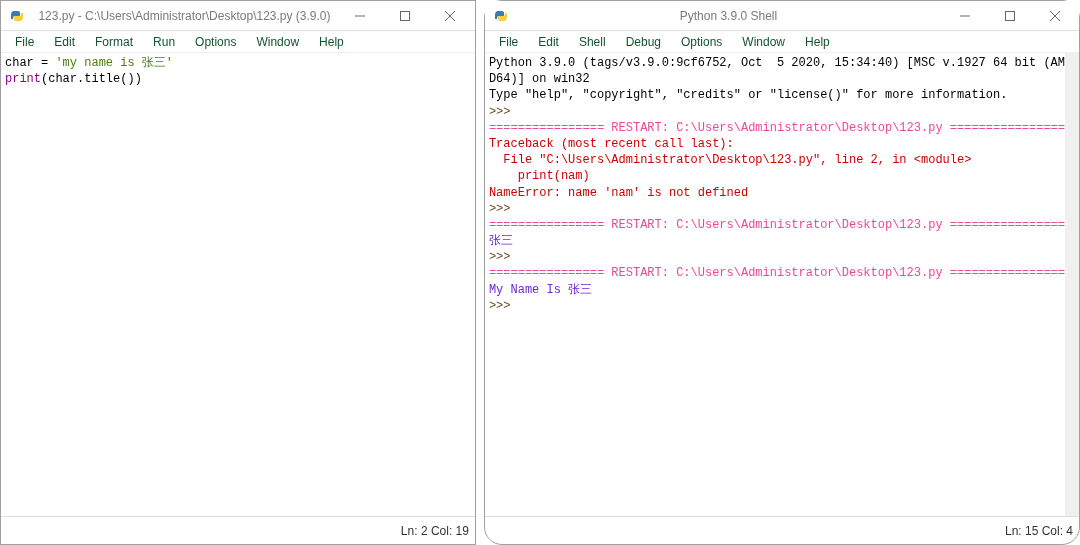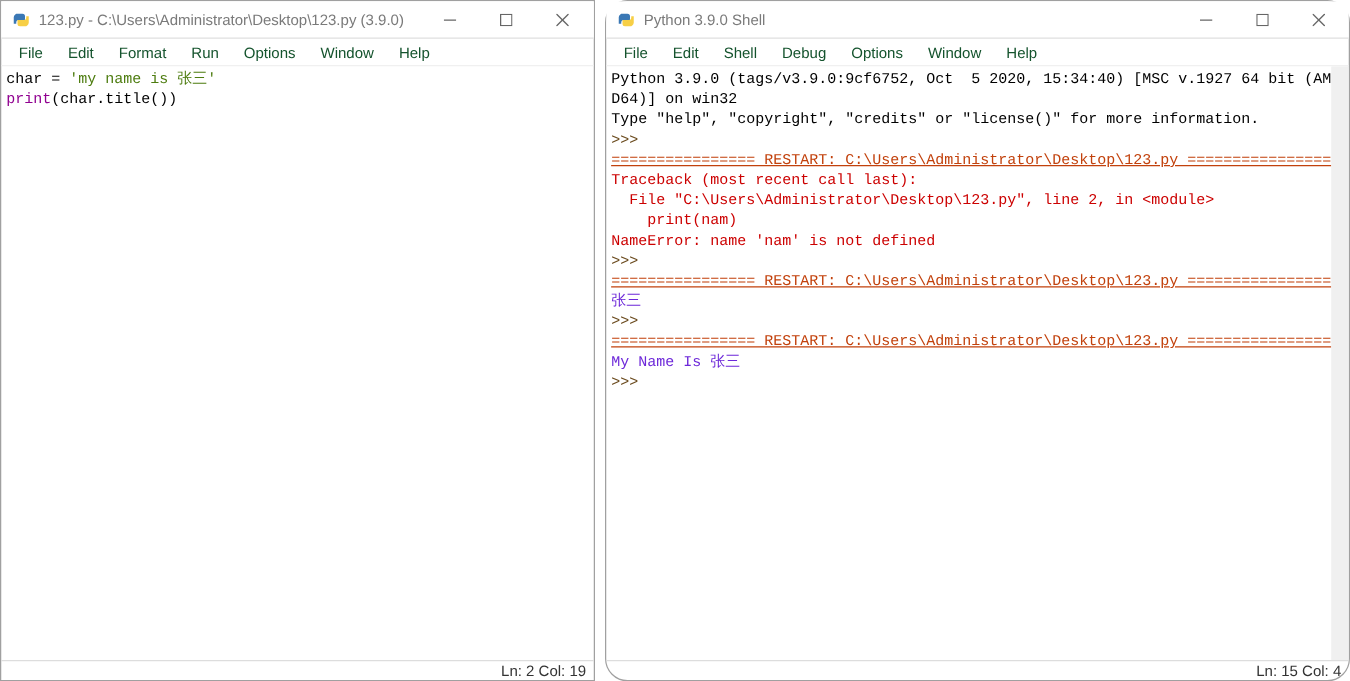--- a/index.html
+++ b/index.html
@@ -1,33 +1,33 @@
 <!DOCTYPE html>
 <html><head>
   <meta charset="utf-8">
   <style>
     * { margin: 0; padding: 0; box-sizing: border-box; }
     body { font-family: "Segoe UI", Tahoma, sans-serif; background: #fff; display: flex; width: 1080px; height: 545px; }
     .window { display: flex; flex-direction: column; border: 1px solid #a0a0a0; background: #fff; }
     .window.left { width: 535px; }
     .window.right { flex: 1; margin-left: 8px; border-radius: 18px; }
-    .titlebar { display: flex; align-items: center; height: 30px; background: #fff; padding: 0 2px; border-bottom: 1px solid #e0e0e0; }
+    .titlebar { display: flex; align-items: center; height: 30px; background: #fff; padding: 0 2px; border-bottom: 1px solid #e0e0e0; text-align: center; }
     .titlebar .icon { width: 16px; height: 16px; margin: 0 6px; display: flex; align-items: center; justify-content: center; }
     .titlebar .title { flex: 1; font-size: 12px; color: #7a7a7a; white-space: nowrap; overflow: hidden; }
     .titlebar .winbtns { display: flex; }
     .winbtn { width: 45px; height: 28px; display: flex; align-items: center; justify-content: center; color: #666; }
     .menubar { display: flex; height: 22px; font-size: 12px; padding: 0 4px; align-items: center; border-bottom: 1px solid #f0f0f0; }
     .menuitem { padding: 2px 10px; color: #14532d; }
     .content { flex: 1; overflow: hidden; font-family: "Courier New", monospace; font-size: 12px; line-height: 1.35; padding: 2px 4px; white-space: pre; }
-    .statusbar { height: 16px; font-size: 12px; border-top: 1px solid #ddd; display: flex; justify-content: flex-end; align-items: center; padding: 0 6px; color: #333; }
+    .statusbar { height: 28px; font-size: 12px; border-top: 1px solid #ddd; display: flex; justify-content: flex-end; align-items: center; padding: 0 6px; color: #333; }
     .kw { color: #000; }
     .str { color: #4d7c0f; }
     .builtin { color: #900090; }
     .prompt { color: #6b4b1e; }
-    .restart { color: #c2410c; text-decoration: underline; }
+    .restart { color: #ec4899; }
     .err { color: #cc0000; }
     .out { color: #6d28d9; }
     .plain { color: #000; }
     .scroll-right { padding-right: 14px; position: relative; }
     .scroll-right::after { content: ""; position: absolute; right: 0; top: 0; bottom: 0; width: 14px; background: #f0f0f0; }
   </style>
 </head>
 <body>
 
 <div class="window left">

